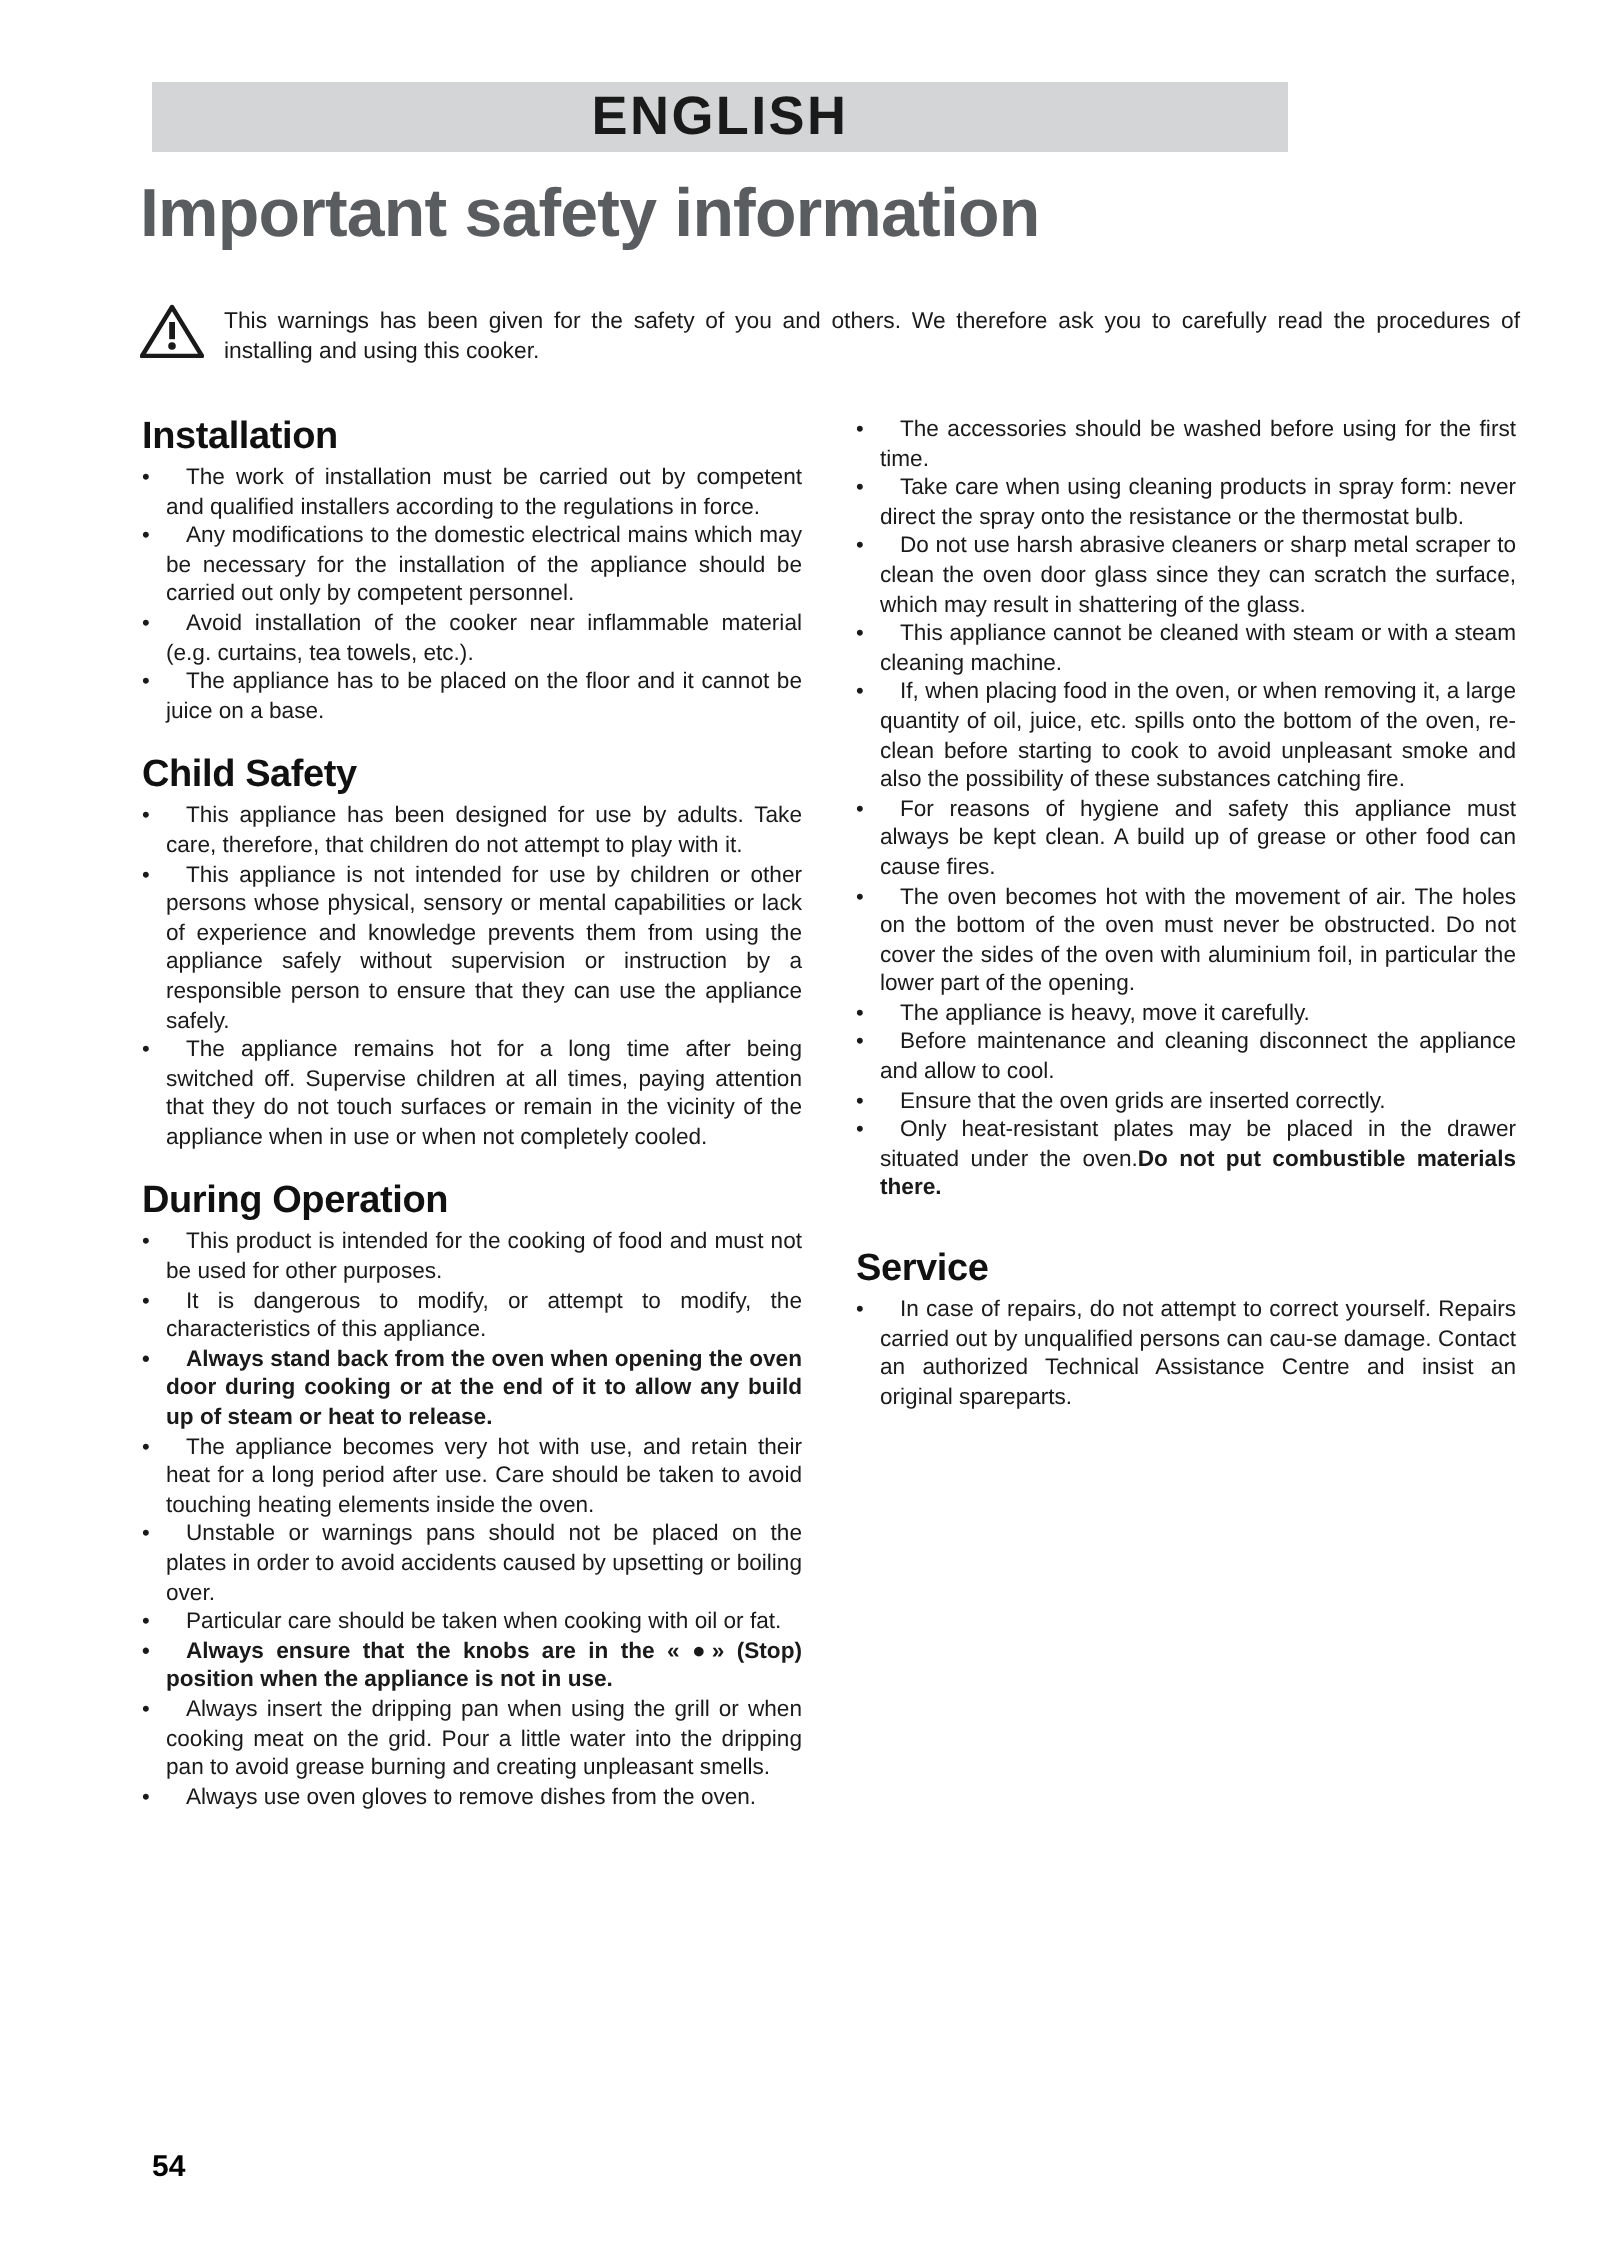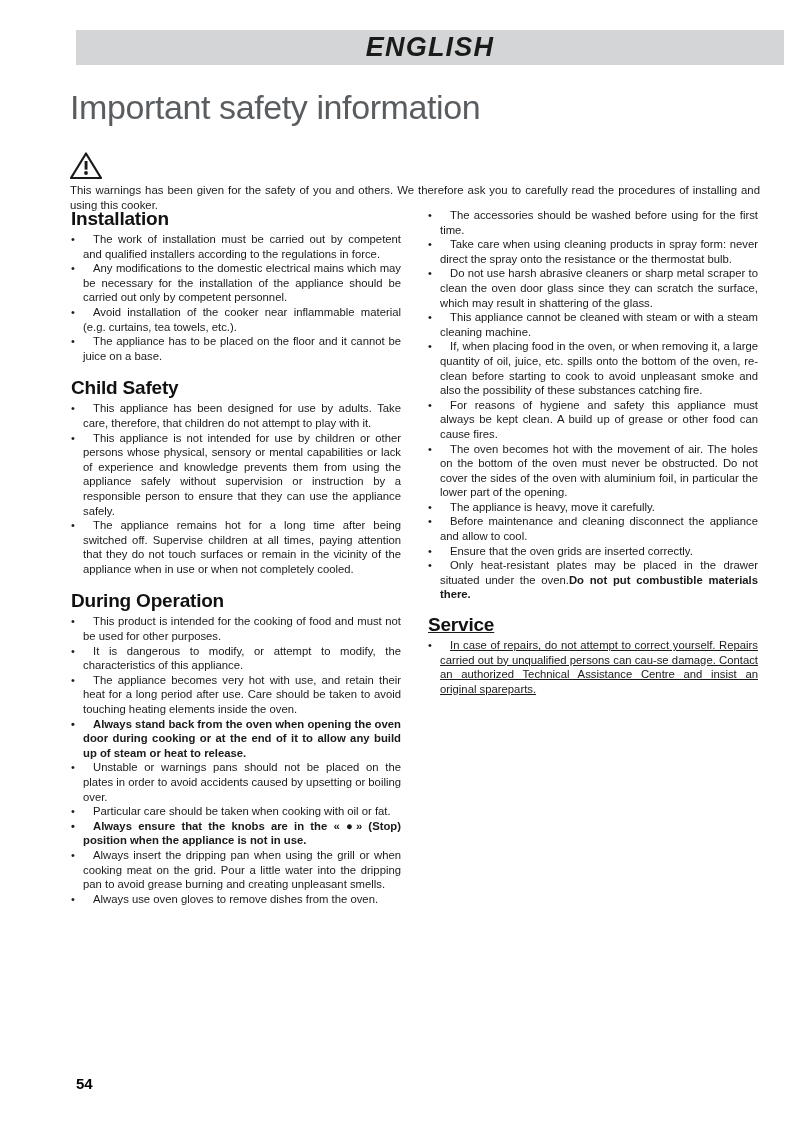--- a/index.html
+++ b/index.html
@@ -19,57 +19,55 @@
     position: relative;
     width: 802px;
     height: 1134px;
     box-sizing: border-box;
   }
 
   
   .lang-bar {
     position: absolute;
     left: 76px;
-    top: 30px;
-    width: 708px;
+    top: 41px;
+    width: 568px;
     height: 35px;
     background: #d3d5d6;
-    font-style: italic;
   }
   .lang-bar-text {
     font-size: 27px;
     font-weight: bold;
     letter-spacing: 1.2px;
     color: #1a1a1a;
     text-align: center;
     line-height: 35px;
   }
 
   
   .doc-title {
     position: absolute;
     left: 70px;
     top: 88px;
     width: 700px;
     font-size: 34px;
-    font-weight: normal;
+    font-weight: bold;
     color: #5a5d60;
     letter-spacing: -0.4px;
     line-height: 38px;
   }
 
   
   .warning-block {
     position: absolute;
     left: 70px;
     top: 150px;
     width: 690px;
     display: flex;
-    align-items: flex-start;
-    flex-direction: column;
+    align-items: flex-end;
   }
   .warn-icon {
     flex: 0 0 auto;
     width: 32px;
     margin-right: 10px;
     padding-top: 2px;
   }
   .warning-text {
     flex: 1 1 auto;
     font-size: 11.4px;
@@ -95,21 +93,21 @@
 
   h2.section-title {
     font-size: 19px;
     font-weight: bold;
     margin: 0 0 2px 0;
     color: #111111;
     letter-spacing: -0.2px;
     line-height: 22px;
   }
   .section + .section { margin-top: 14px; }
-  .section.service-gap { margin-top: 12px; text-decoration: underline; }
+  .section.service-gap { margin-top: 22px; }
 
   ul.bullets {
     list-style: none;
     margin: 0;
     padding: 0;
   }
   ul.bullets > li {
     position: relative;
     padding-left: 12px;
     margin: 0 0 0 0;
@@ -184,22 +182,22 @@
           <li>This appliance is not intended for use by children or other persons whose physical, sensory or mental capabilities or lack of experience and knowledge prevents them from using the appliance safely without supervision or instruction by a responsible person to ensure that they can use the appliance safely.</li>
           <li>The appliance remains hot for a long time after being switched off. Supervise children at all times, paying attention that they do not touch surfaces or remain in the vicinity of the appliance when in use or when not completely cooled.</li>
         </ul>
       </div>
 
       <div class="section">
         <h2 class="section-title">During Operation</h2>
         <ul class="bullets">
           <li>This product is intended for the cooking of food and must not be used for other purposes.</li>
           <li>It is dangerous to modify, or attempt to modify, the characteristics of this appliance.</li>
+          <li style="font-weight:bold;">Always stand back from the oven when opening the oven door during cooking or at the end of it to allow any build up of steam or heat to release.</li>
           <li>The appliance becomes very hot with use, and retain their heat for a long period after use. Care should be taken to avoid touching heating elements inside the oven.</li>
-          <li style="font-weight:bold;">Always stand back from the oven when opening the oven door during cooking or at the end of it to allow any build up of steam or heat to release.</li>
           <li>Unstable or warnings pans should not be placed on the plates in order to avoid accidents caused by upsetting or boiling over.</li>
           <li>Particular care should be taken when cooking with oil or fat.</li>
           <li style="font-weight:bold;">Always ensure that the knobs are in the «  ●» (Stop) position when the appliance is not in use.</li>
           <li>Always insert the dripping pan when using the grill or when cooking meat on the grid. Pour a little water into the dripping pan to avoid grease burning and creating unpleasant smells.</li>
           <li class="no-just">Always use oven gloves to remove dishes from the oven.</li>
         </ul>
       </div>
 
     </div>
 

